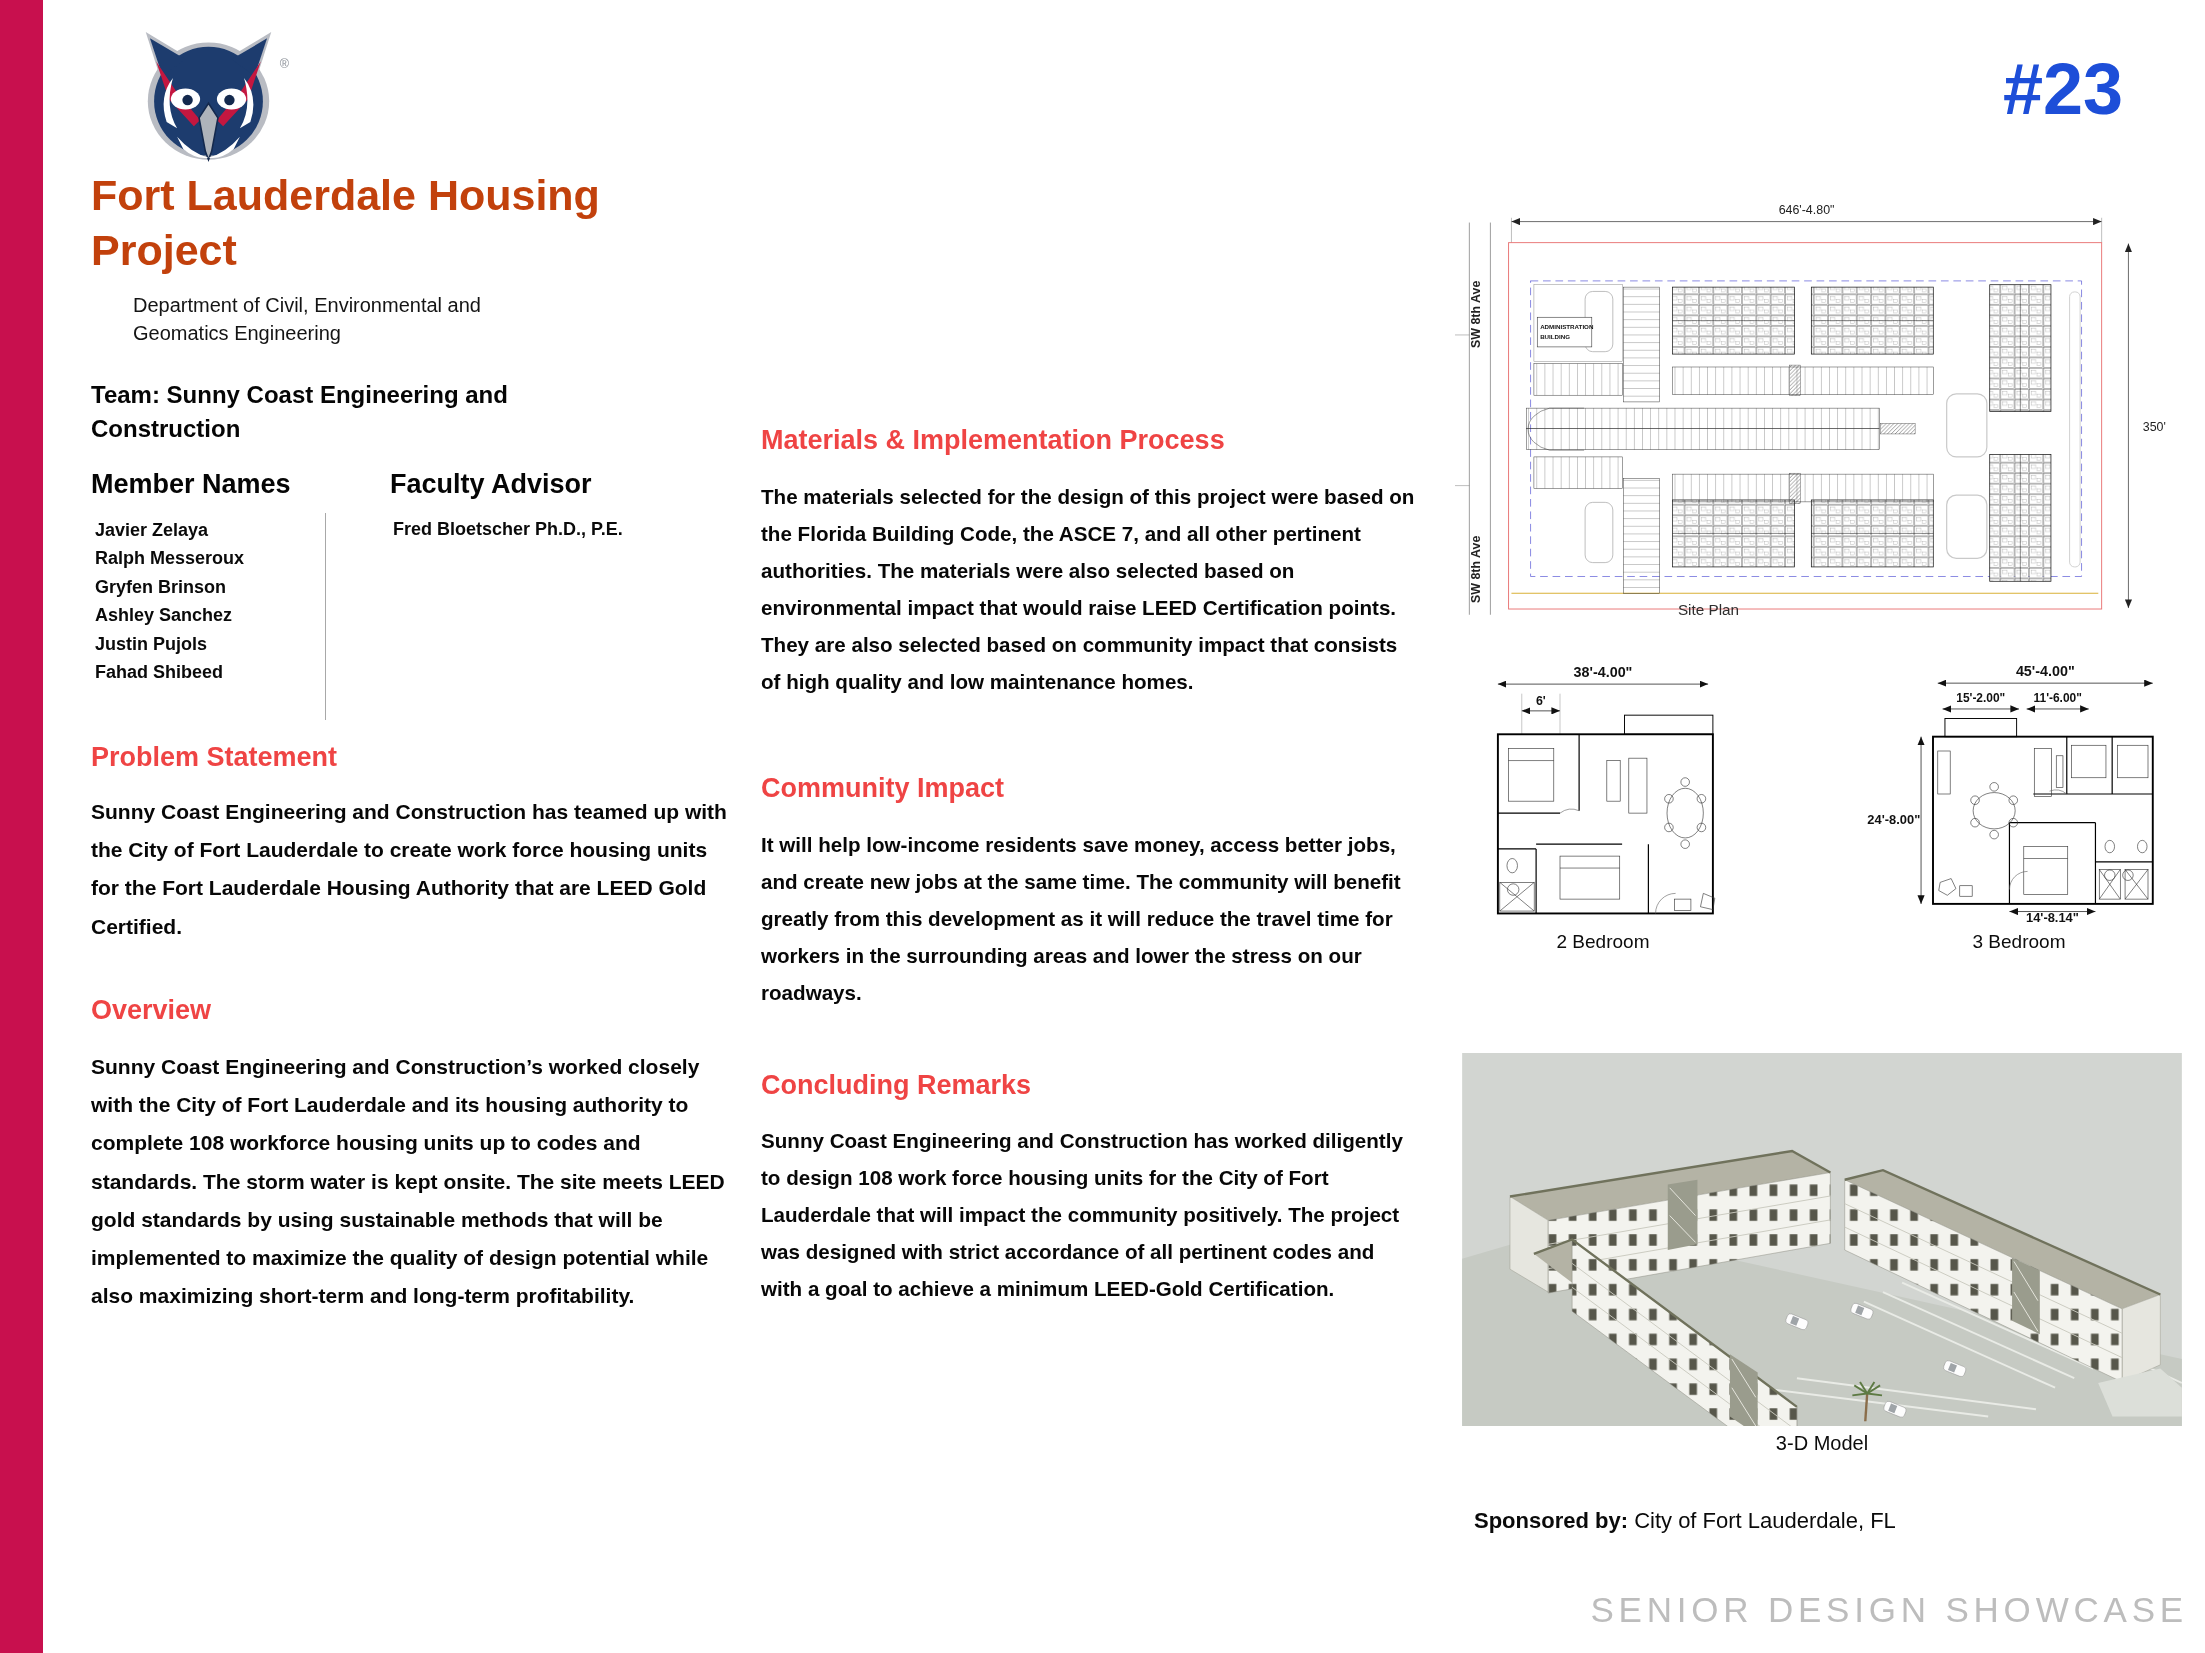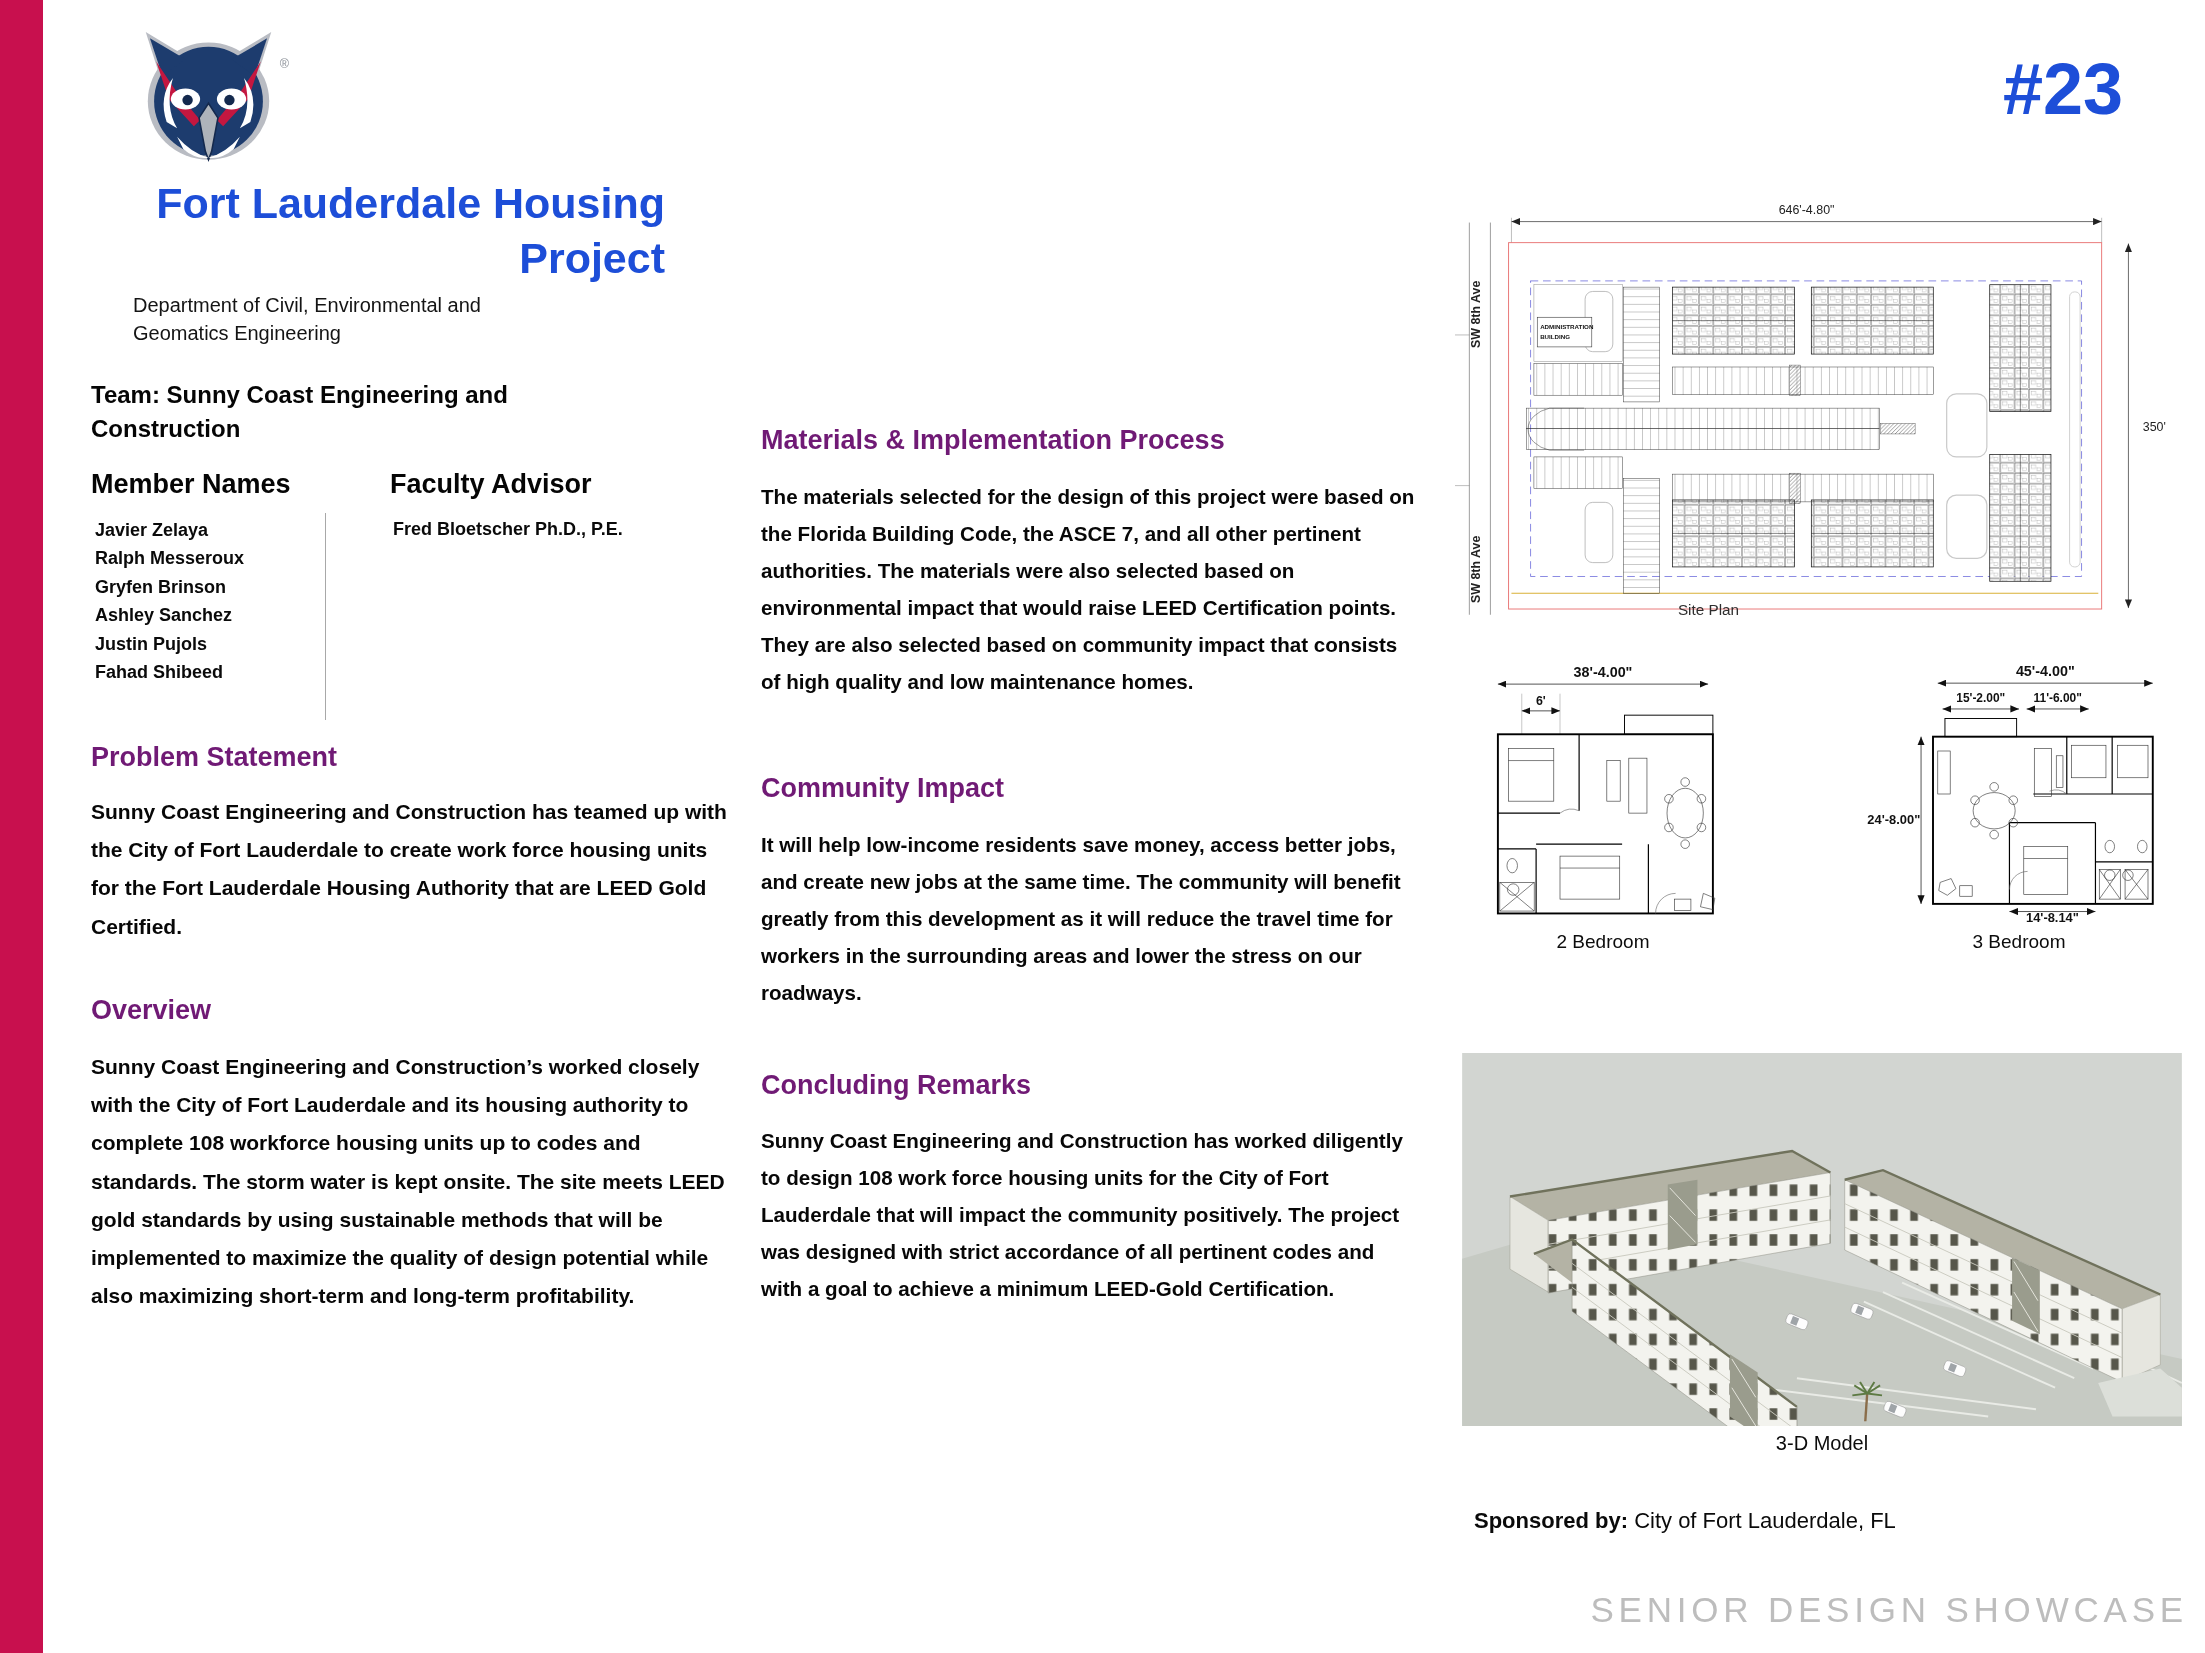--- a/index.html
+++ b/index.html
@@ -7,30 +7,30 @@
   #poster{position:absolute;top:0;left:0;width:2205px;height:1654px;background:#ffffff;transform-origin:0 0;}
   .abs{position:absolute;}
   .red-stripe{left:0;top:0;width:43px;height:1654px;background:#C8104E;}
   
   .hdr-center{left:526px;top:52px;width:1173px;text-align:center;color:#17426F;}
   .hdr-univ{font-size:20px;font-weight:600;letter-spacing:6.7px;}
   .hdr-college{margin-top:13.4px;font-size:28px;font-weight:800;letter-spacing:1.4px;}
   .hdr-term{margin-top:14.4px;font-size:17px;font-weight:700;letter-spacing:4.3px;}
   .poster-num{left:2003px;top:48px;font-size:72px;font-weight:800;color:#1d4ed8;}
   
-  .title{left:91px;top:176px;width:574px;font-size:43px;font-weight:700;line-height:1.28;color:#1d4ed8;text-align:right;}
+  .title{left:91px;top:168px;width:574px;font-size:43px;font-weight:700;line-height:1.28;color:#c2410c;}
   .dept{left:93px;top:291px;width:397px;font-size:20px;font-weight:400;line-height:1.42;color:#141414;margin-left:40px;}
   .team{left:91px;top:378px;width:450px;font-size:24px;font-weight:700;line-height:1.4;color:#050505;}
   .col-head{font-size:27px;font-weight:700;color:#050505;}
   .members-head{left:91px;top:469px;}
   .advisor-head{left:390px;top:469px;}
   .member-list{left:95px;top:516px;font-size:18px;font-weight:700;line-height:1.58;color:#0a0a0a;}
   .advisor-name{left:393px;top:519px;font-size:18px;font-weight:700;color:#0a0a0a;}
   .member-divider{left:325px;top:513px;width:1.4px;height:207px;background:#a8a8a8;}
-  .sec-head{font-size:27px;font-weight:700;color:#701a75;}
+  .sec-head{font-size:27px;font-weight:700;color:#ef4444;}
   .body-text{font-size:21px;font-weight:700;line-height:1.82;color:#070707;}
   .mid-text{font-size:20.6px;font-weight:700;line-height:1.8;color:#070707;}
   .problem-head{left:91px;top:742px;}
   .problem-body{left:91px;top:793px;width:641px;}
   .overview-head{left:91px;top:995px;}
   .overview-body{left:91px;top:1048px;width:641px;}
   
   .materials-head{left:761px;top:425px;width:670px;}
   .materials-body{left:761px;top:478px;width:656px;}
   .community-head{left:761px;top:773px;}

